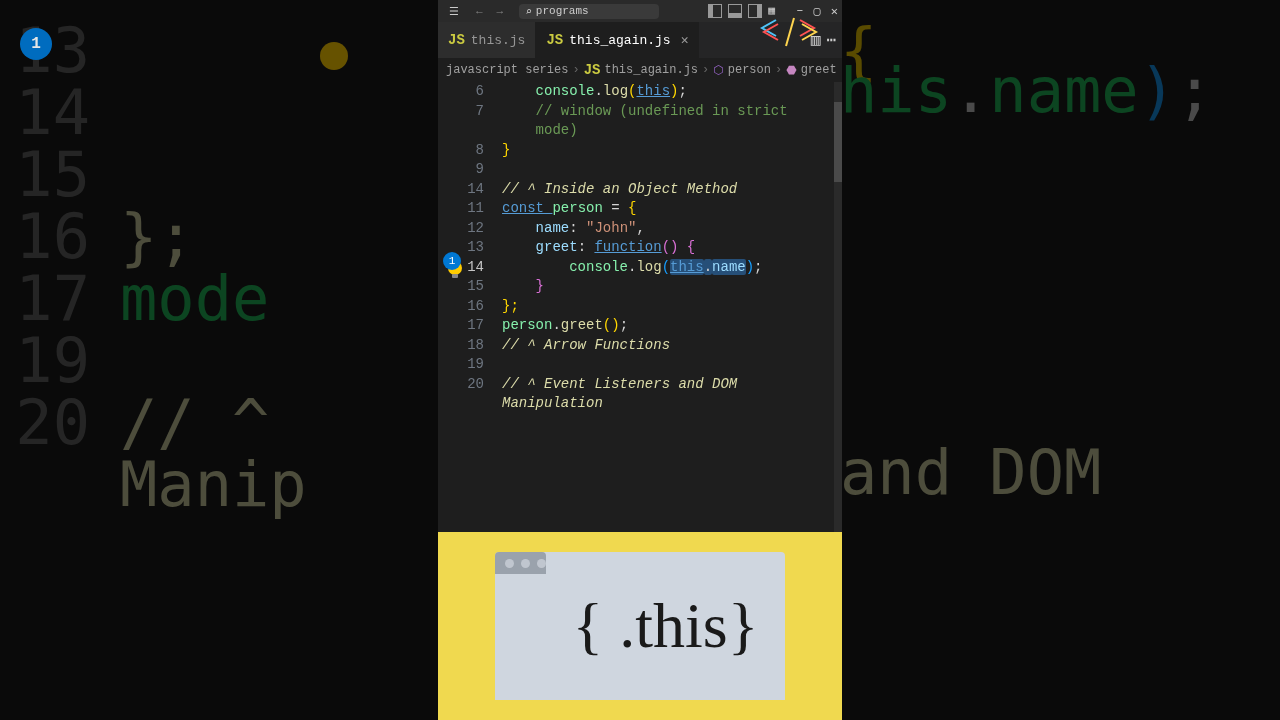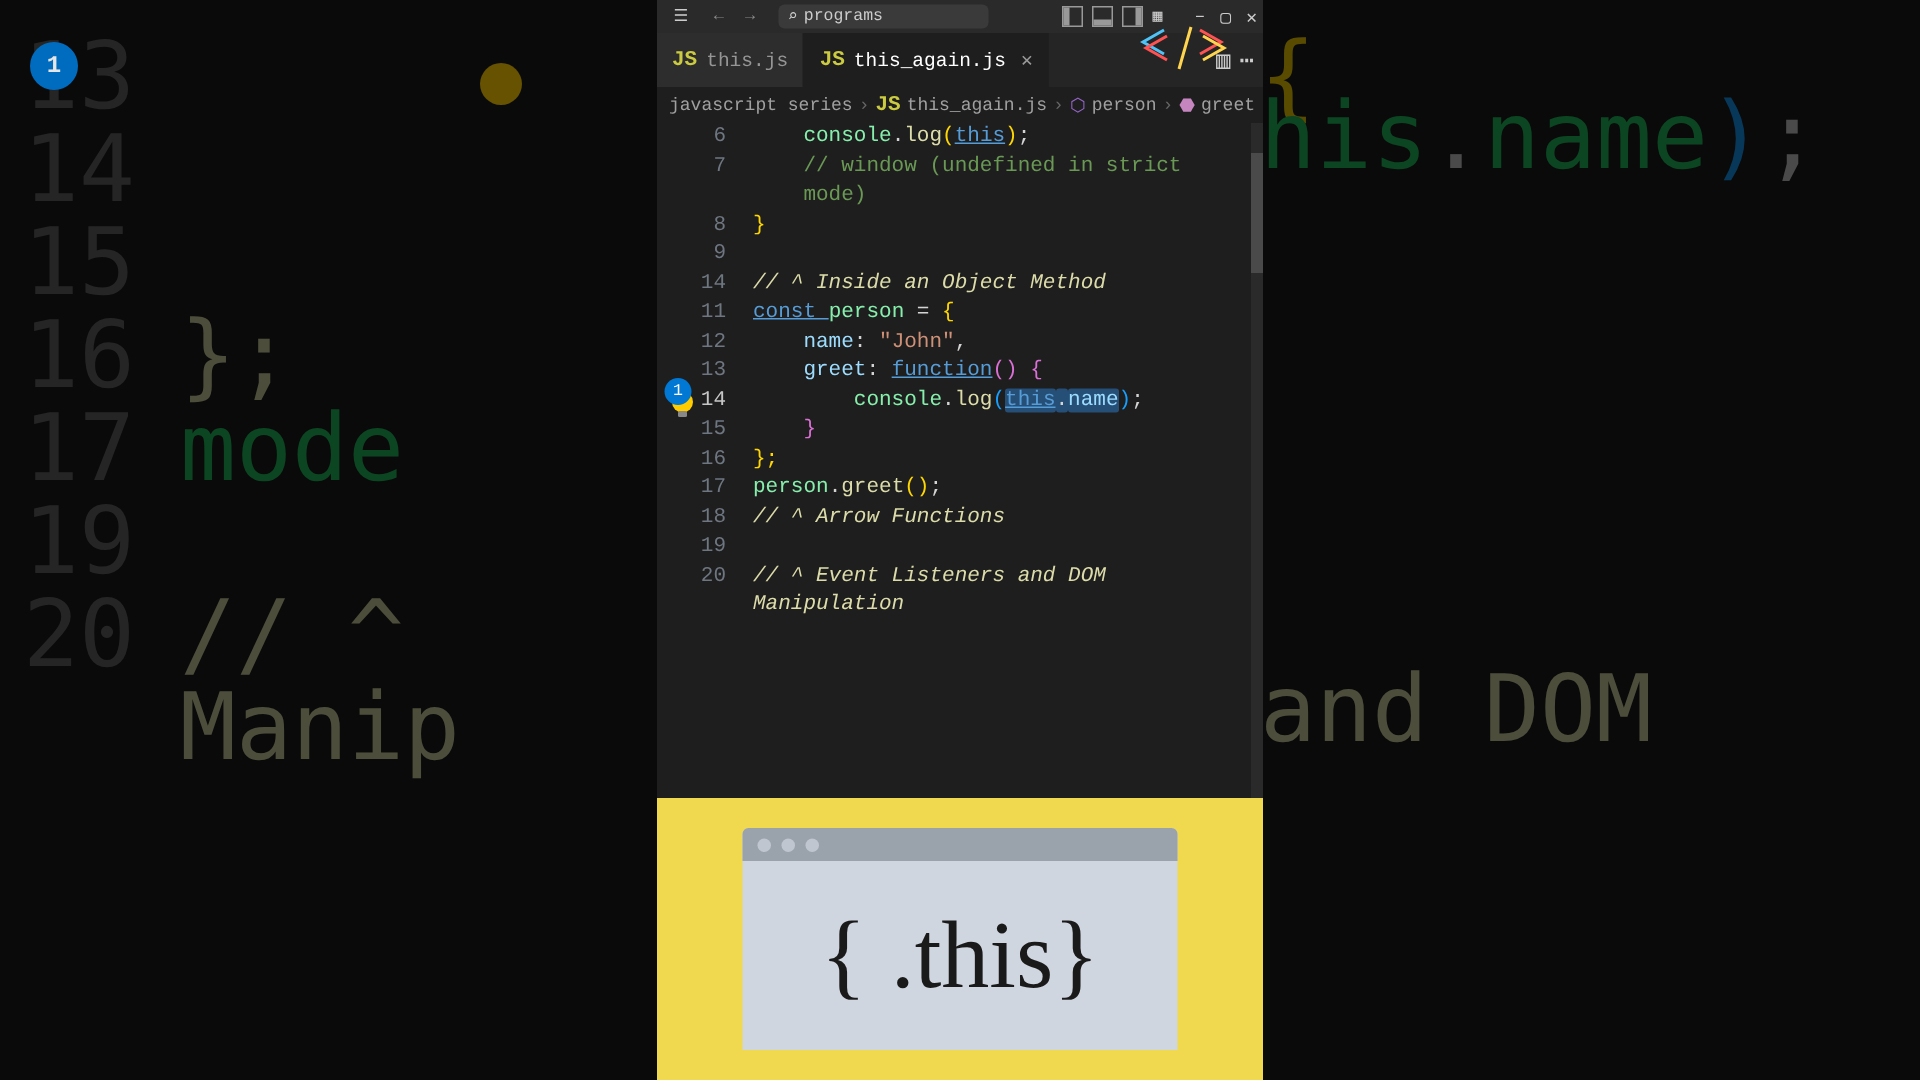--- a/index.html
+++ b/index.html
@@ -151,21 +151,21 @@
     position:absolute;
     left:438px; bottom:0;
     width:404px; height:188px;
     background:#f0d94f;
     display:flex; align-items:center; justify-content:center;
   }
   .browser-window {
     width:290px; height:148px;
     background:#cfd6df;
     border-radius:4px 4px 0 0;
-    display:flex; flex-direction:column;
+    display:flex; flex-direction:row;
   }
   .browser-chrome { height:22px; background:#9aa2ac; border-radius:4px 4px 0 0; display:flex; align-items:center; gap:7px; padding-left:10px;}
   .dot { width:9px; height:9px; border-radius:50%; background:#c0c6cf;}
   .browser-body { flex:1; display:flex; align-items:center; justify-content:center; font-family: Georgia, serif; font-size:64px; color:#1a1a1a;}
 
   
   .tk-kw { color:#569cd6;text-decoration:underline;}
   .tk-var { color:#86efac;}
   .tk-fn { color:#dcdcaa;}
   .tk-str { color:#ce9178;}

